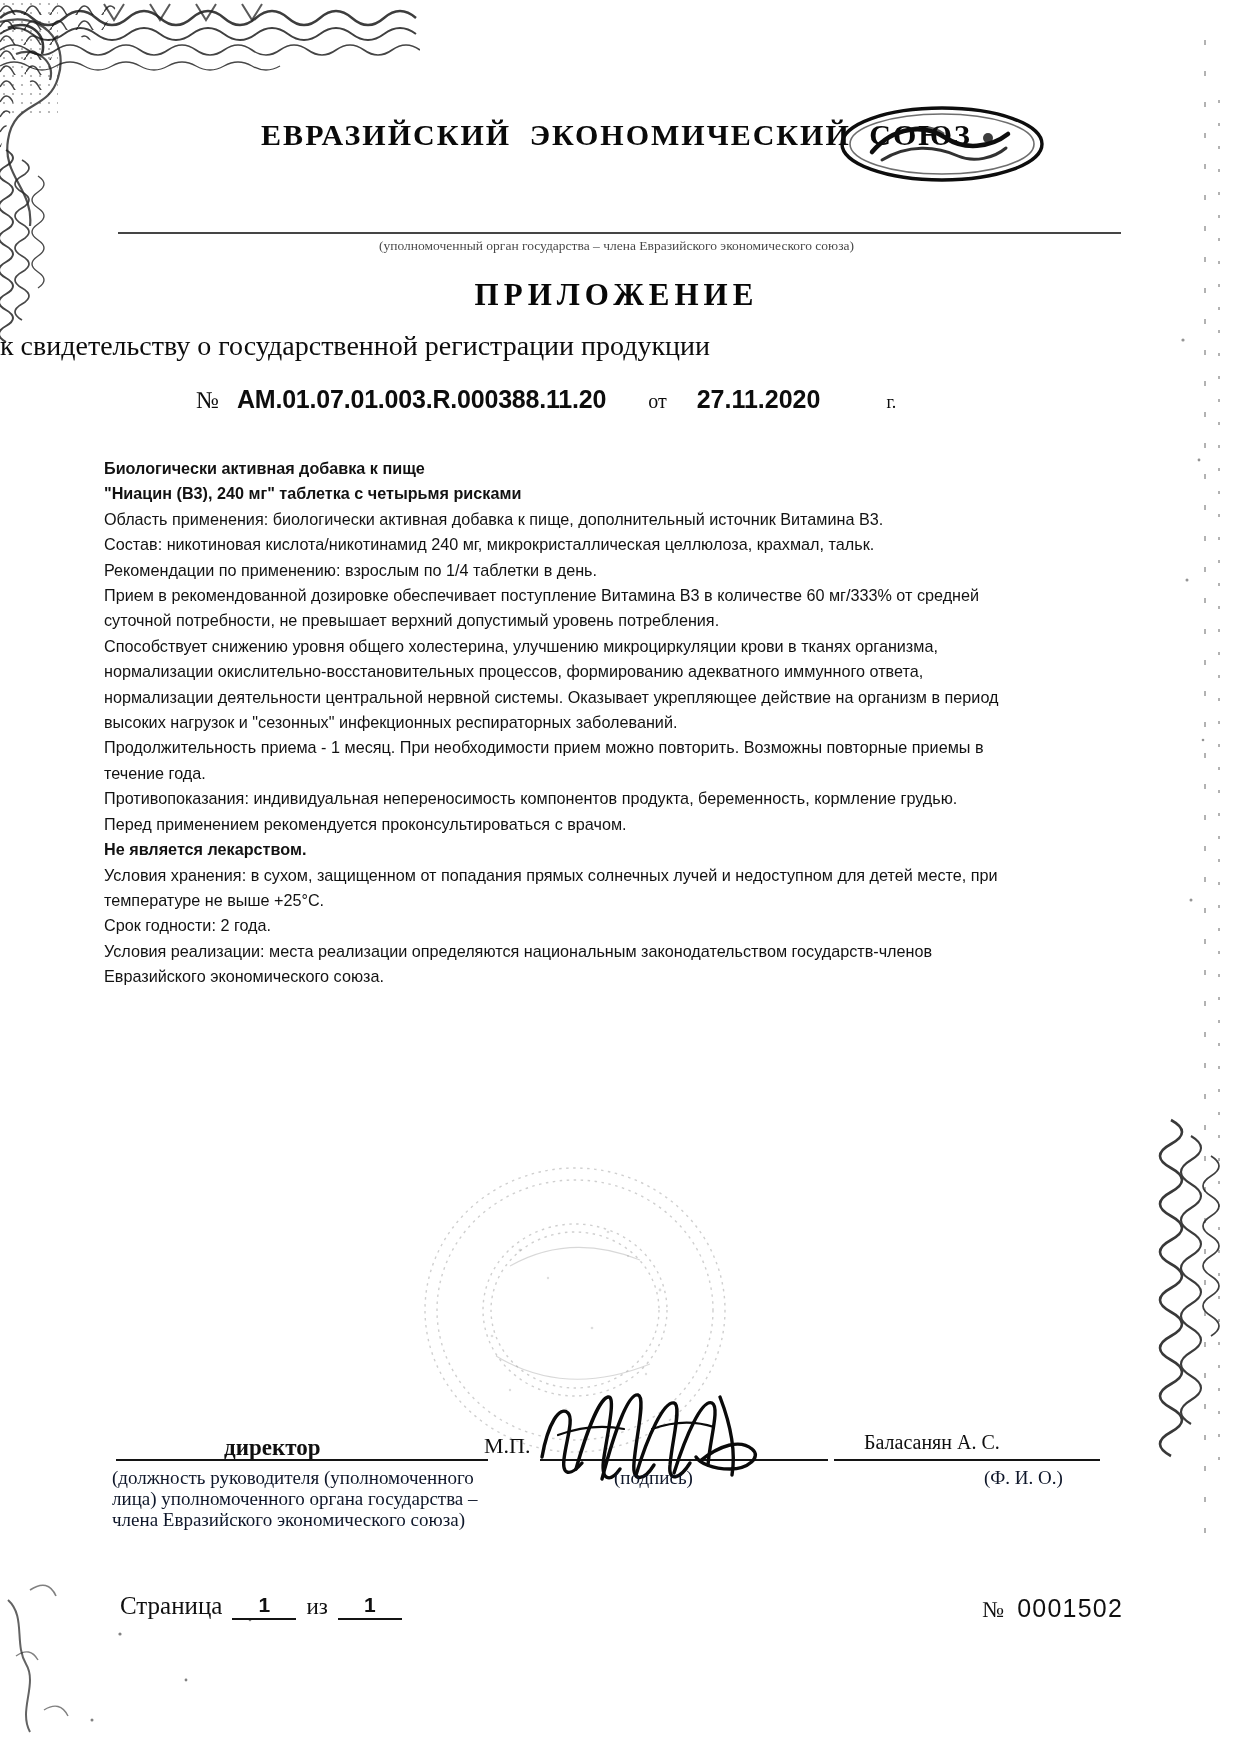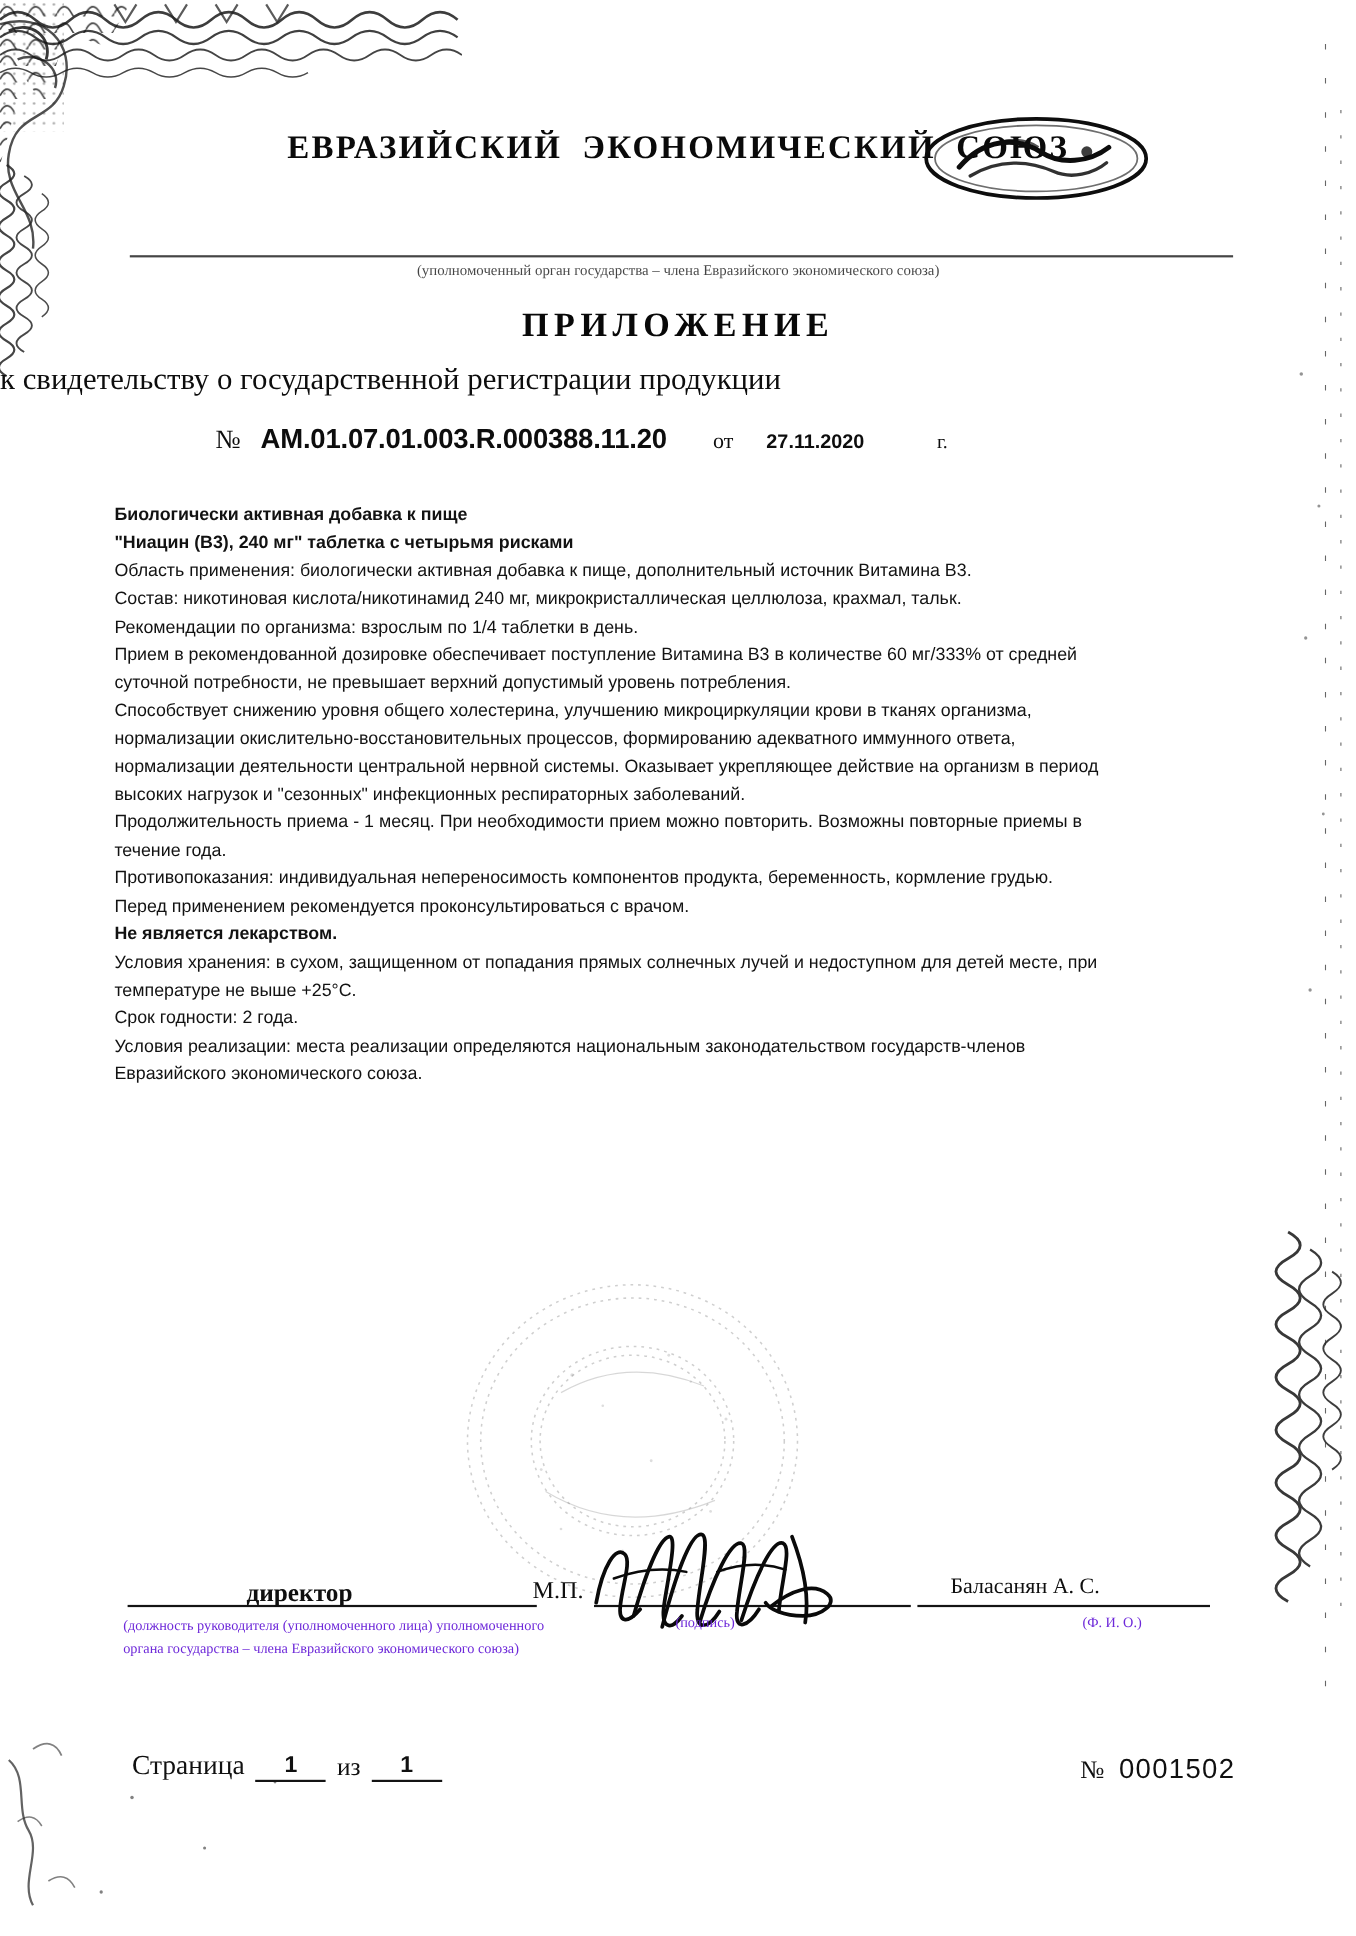--- a/index.html
+++ b/index.html
@@ -125,21 +125,21 @@
     font-weight: 700;
     letter-spacing: -.2px;
   }
   .reg-ot {
     font-family: "Liberation Serif", serif;
     font-size: 20px;
     margin: 0 30px 0 42px;
   }
   .reg-date {
     font-family: "Liberation Sans", sans-serif;
-    font-size: 18px;
+    font-size: 25px;
     font-weight: 700;
   }
   .reg-g {
     font-family: "Liberation Serif", serif;
     font-size: 18px;
     margin-left: 66px;
   }
 
   
   #body-block {
@@ -197,22 +197,22 @@
   .sig-fio-name {
     position: absolute;
     left: 760px; top: 36px;
     font-family: "Liberation Serif", serif;
     font-size: 20px;
     color: #0f0f0f;
   }
   .sig-cap {
     position: absolute;
     font-family: "Liberation Serif", serif;
-    font-size: 13px;
-    color: #6d28d9;
+    font-size: 19px;
+    color: #0f172a;
   }
   #sig-cap-post { left: 8px;   top: 72px; width: 400px; line-height: 21px; }
   #sig-cap-sign { left: 510px; top: 72px; }
   #sig-cap-fio  { left: 880px; top: 72px; }
 
   
   #sig-scribble {
     position: absolute;
     left: 420px;
     top: -12px;
@@ -377,21 +377,21 @@
 
   <div id="body-block">
     <div class="bline b">Биологически активная добавка к пище</div>
     <div class="bline b">"Ниацин (B3), 240 мг" таблетка с четырьмя рисками</div>
 
     <div class="para"><span class="lbl">Область применения</span><span>: </span><span>биологически активная добавка к пище, дополнительный источник Витамина B3.</span></div>
 
 
     <div class="para"><span class="lbl">Состав</span><span>: </span><span>никотиновая кислота/никотинамид 240 мг, микрокристаллическая целлюлоза, крахмал, тальк.</span></div>
 
-    <div class="para"><span class="lbl">Рекомендации по организма</span><span>: </span><span>взрослым по 1/4 таблетки в день.</span></div>
+    <div class="para"><span class="lbl">Рекомендации по применению</span><span>: </span><span>взрослым по 1/4 таблетки в день.</span></div>
 
     <div class="para">Прием в рекомендованной дозировке обеспечивает поступление Витамина B3 в количестве 60 мг/333% от средней суточной потребности, не превышает верхний допустимый уровень потребления.</div>
 
     <div class="para">Способствует снижению уровня общего холестерина, улучшению микроциркуляции крови в тканях организма, нормализации окислительно-восстановительных процессов, формированию адекватного иммунного ответа, нормализации деятельности центральной нервной системы. Оказывает укрепляющее действие на организм в период высоких нагрузок и "сезонных" инфекционных респираторных заболеваний.</div>
 
     <div class="para"><span class="lbl">Продолжительность приема</span><span> - </span><span>1 месяц. При необходимости прием можно повторить. Возможны повторные приемы в течение года.</span></div>
 
     <div class="para"><span class="lbl">Противопоказания</span><span>: </span><span>индивидуальная непереносимость компонентов продукта, беременность, кормление грудью. Перед применением рекомендуется проконсультироваться с врачом.</span></div>
 
     <div class="bline b">Не является лекарством.</div>

